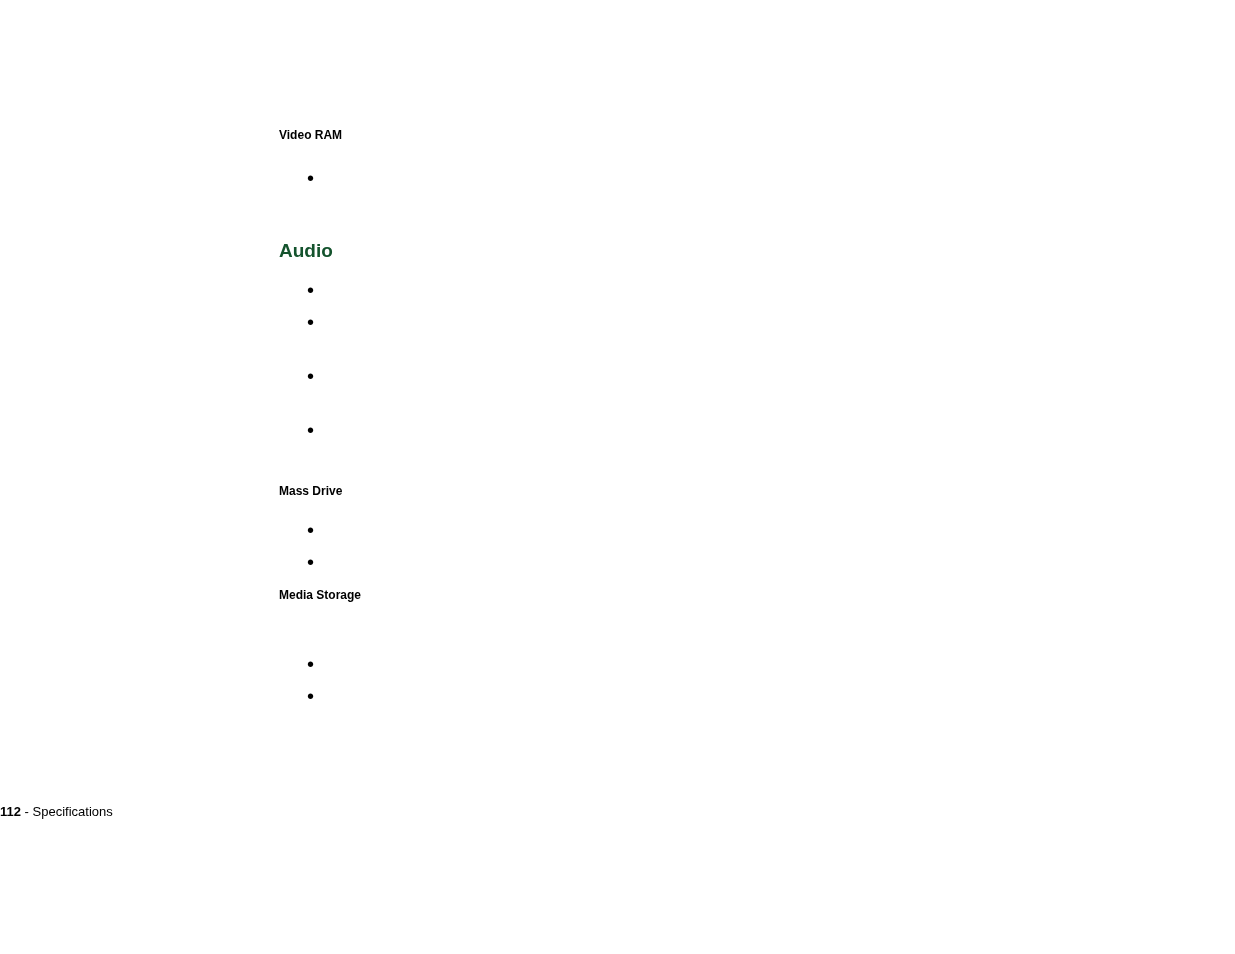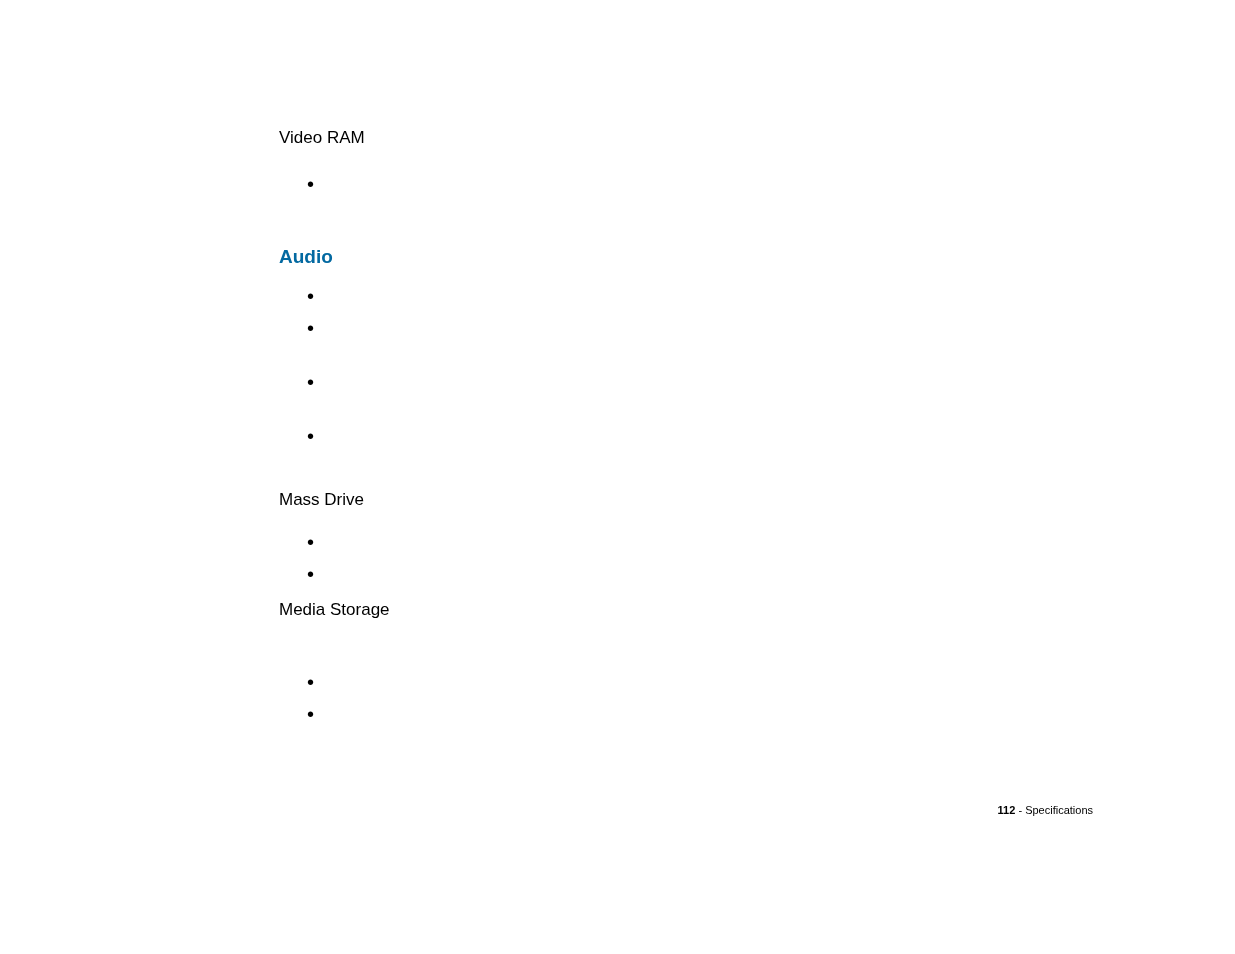--- a/index.html
+++ b/index.html
@@ -16,46 +16,46 @@
     width: 1235px;
     height: 954px;
   }
   .content {
     position: absolute;
     left: 279px;
     top: 128px;
     width: 640px;
   }
   .subheading {
-    font-weight: normal;
-    font-size: 17px;
+    font-weight: bold;
+    font-size: 12px;
     color: #000000;
     margin: 0;
   }
   .section-heading {
     font-weight: bold;
     font-size: 19px;
-    color: #0369a1;
+    color: #14532d;
     margin: 0;
   }
   .bullet-group {
     margin-left: 28px;
   }
   .bullet {
     font-size: 20px;
     line-height: 1;
     color: #000000;
   }
   .footer {
     position: absolute;
     left: 0;
     width: 1093px;
     top: 804px;
-    text-align: right;
-    font-size: 11px;
+    text-align: left;
+    font-size: 13px;
     color: #000000;
   }
   .footer .pg {
     font-weight: bold;
   }
   .sp-top { height: 26px; }
   .sp-med { height: 18px; }
   .sp-lg  { height: 34px; }
   .sp-sm  { height: 12px; }
 </style>

